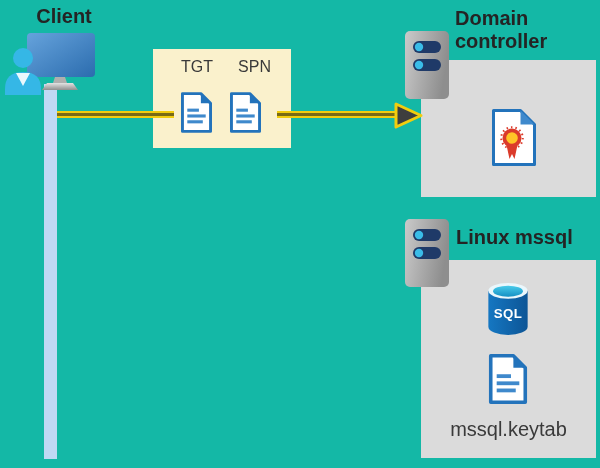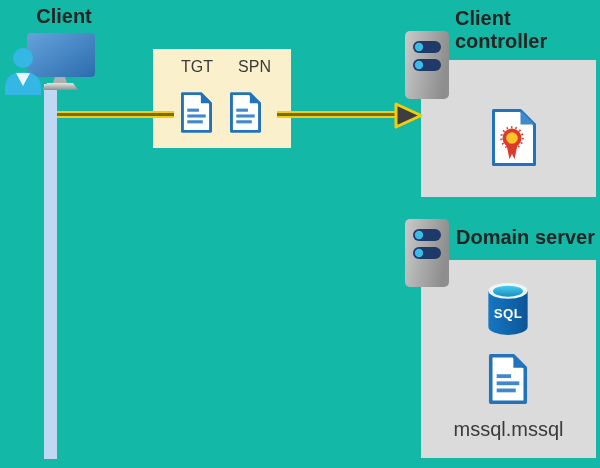--- a/index.html
+++ b/index.html
@@ -143,51 +143,51 @@
   </svg>
 
   <div class="panel dc-panel"></div>
   <svg class="icon server-dc" width="46" height="70" viewBox="0 0 46 70">
     <rect x="1" y="1" width="44" height="68" rx="5" fill="url(#gradServer)"></rect>
     <rect x="9" y="11" width="28" height="12" rx="6" fill="#1F3A68"></rect>
     <circle cx="15" cy="17" r="4.2" fill="#3ABCE8"></circle>
     <rect x="9" y="29" width="28" height="12" rx="6" fill="#1F3A68"></rect>
     <circle cx="15" cy="35" r="4.2" fill="#3ABCE8"></circle>
   </svg>
-  <div class="title dc-title">Client controller</div>
+  <div class="title dc-title">Domain controller</div>
 
   <svg class="icon cert" width="44" height="57" viewBox="0 0 44 57">
     <path d="M1.5 1.5 H28.5 L42.5 15.5 V55.5 H1.5 Z" fill="#ffffff" stroke="#2373BB" stroke-width="3" stroke-linejoin="round"></path>
     <path d="M28.5 1.5 V15.5 H42.5 Z" fill="#3F89CC"></path>
     <path d="M14.5 36 L17.5 50 L20 45 L22.5 50 L25.5 36 Z" fill="#DB3B2B"></path>
     <circle cx="20" cy="29" r="9.5" fill="#DB3B2B"></circle>
     <circle cx="20" cy="29" r="10.8" fill="none" stroke="#DB3B2B" stroke-width="2" stroke-dasharray="1.5 3"></circle>
     <circle cx="20" cy="29" r="5.8" fill="#FFC427"></circle>
   </svg>
 
   <div class="panel linux-panel"></div>
   <svg class="icon server-linux" width="46" height="70" viewBox="0 0 46 70">
     <rect x="1" y="1" width="44" height="68" rx="5" fill="url(#gradServer)"></rect>
     <rect x="9" y="11" width="28" height="12" rx="6" fill="#1F3A68"></rect>
     <circle cx="15" cy="17" r="4.2" fill="#3ABCE8"></circle>
     <rect x="9" y="29" width="28" height="12" rx="6" fill="#1F3A68"></rect>
     <circle cx="15" cy="35" r="4.2" fill="#3ABCE8"></circle>
   </svg>
-  <div class="title linux-title">Domain server</div>
+  <div class="title linux-title">Linux mssql</div>
 
   <svg class="icon sql" width="42" height="55" viewBox="0 0 42 56">
     <path d="M1 9 V45.5 A20 8.5 0 0 0 41 45.5 V9 Z" fill="url(#gradSqlBody)"></path>
     <ellipse cx="21" cy="9" rx="20" ry="8" fill="#EAF7FC"></ellipse>
     <ellipse cx="21" cy="9.4" rx="15.2" ry="5.6" fill="url(#gradSqlTop)"></ellipse>
     <text class="sql-text" x="21" y="37" text-anchor="middle">SQL</text>
   </svg>
 
   <svg class="icon keytab-doc" width="40" height="50" viewBox="0 0 32 42">
     <path d="M1.5 1.5 H20.5 L30.5 11.5 V40.5 H1.5 Z" fill="#ffffff" stroke="#2373BB" stroke-width="3" stroke-linejoin="round"></path>
     <path d="M20.5 1.5 V11.5 H30.5 Z" fill="#2373BB"></path>
     <rect x="6.5" y="17" width="12" height="3.2" fill="#3F89CC"></rect>
     <rect x="6.5" y="23" width="19" height="3.2" fill="#3F89CC"></rect>
     <rect x="6.5" y="29" width="16" height="3.2" fill="#3F89CC"></rect>
   </svg>
 
-  <div class="keytab-label">mssql.mssql</div>
+  <div class="keytab-label">mssql.keytab</div>
 
 </div>
 
 </body></html>

